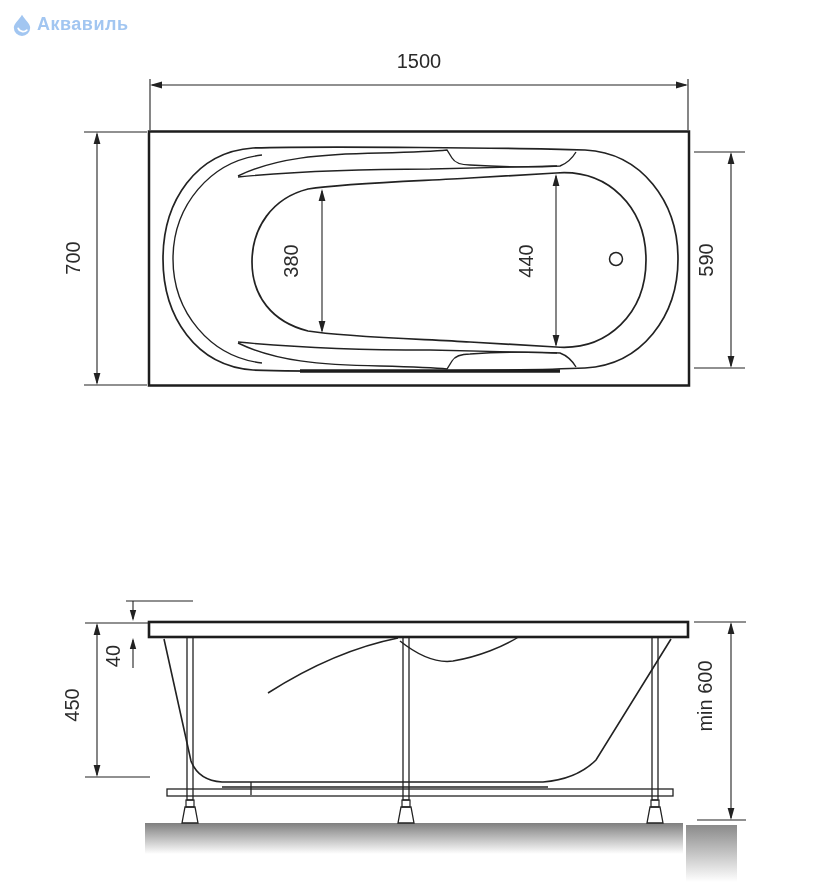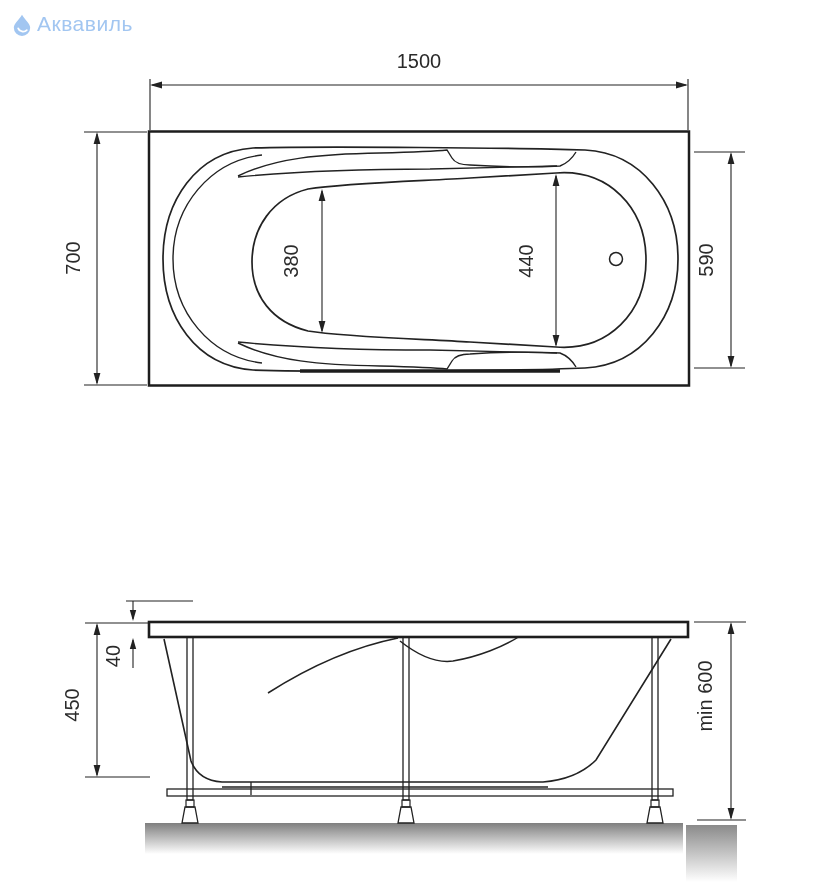--- a/index.html
+++ b/index.html
@@ -1,19 +1,19 @@
 <!DOCTYPE html>
 <html><head>
 <meta charset="utf-8">
 <style>
   html,body{margin:0;padding:0;background:#ffffff;}
   #canvas{position:relative;width:813px;height:896px;background:#ffffff;overflow:hidden;
           font-family:"Liberation Sans",sans-serif;}
   #brand{position:absolute;left:10px;top:12px;display:flex;align-items:center;gap:3px;}
-  #brand .brand-text{font-size:21px;font-weight:normal;color:#a2c6f1;letter-spacing:.5px;}
+  #brand .brand-text{font-size:18px;font-weight:bold;color:#a2c6f1;letter-spacing:.5px;}
   svg text{font-family:"Liberation Sans",sans-serif;font-size:20px;fill:#2a2a2a;}
   .dim-line{stroke:#222;stroke-width:1.1;fill:none;}
   .dim-head{fill:#222;stroke:none;}
   .draw{stroke:#222;fill:none;}
 </style>
 </head>
 <body>
 
 <div id="canvas">
 

